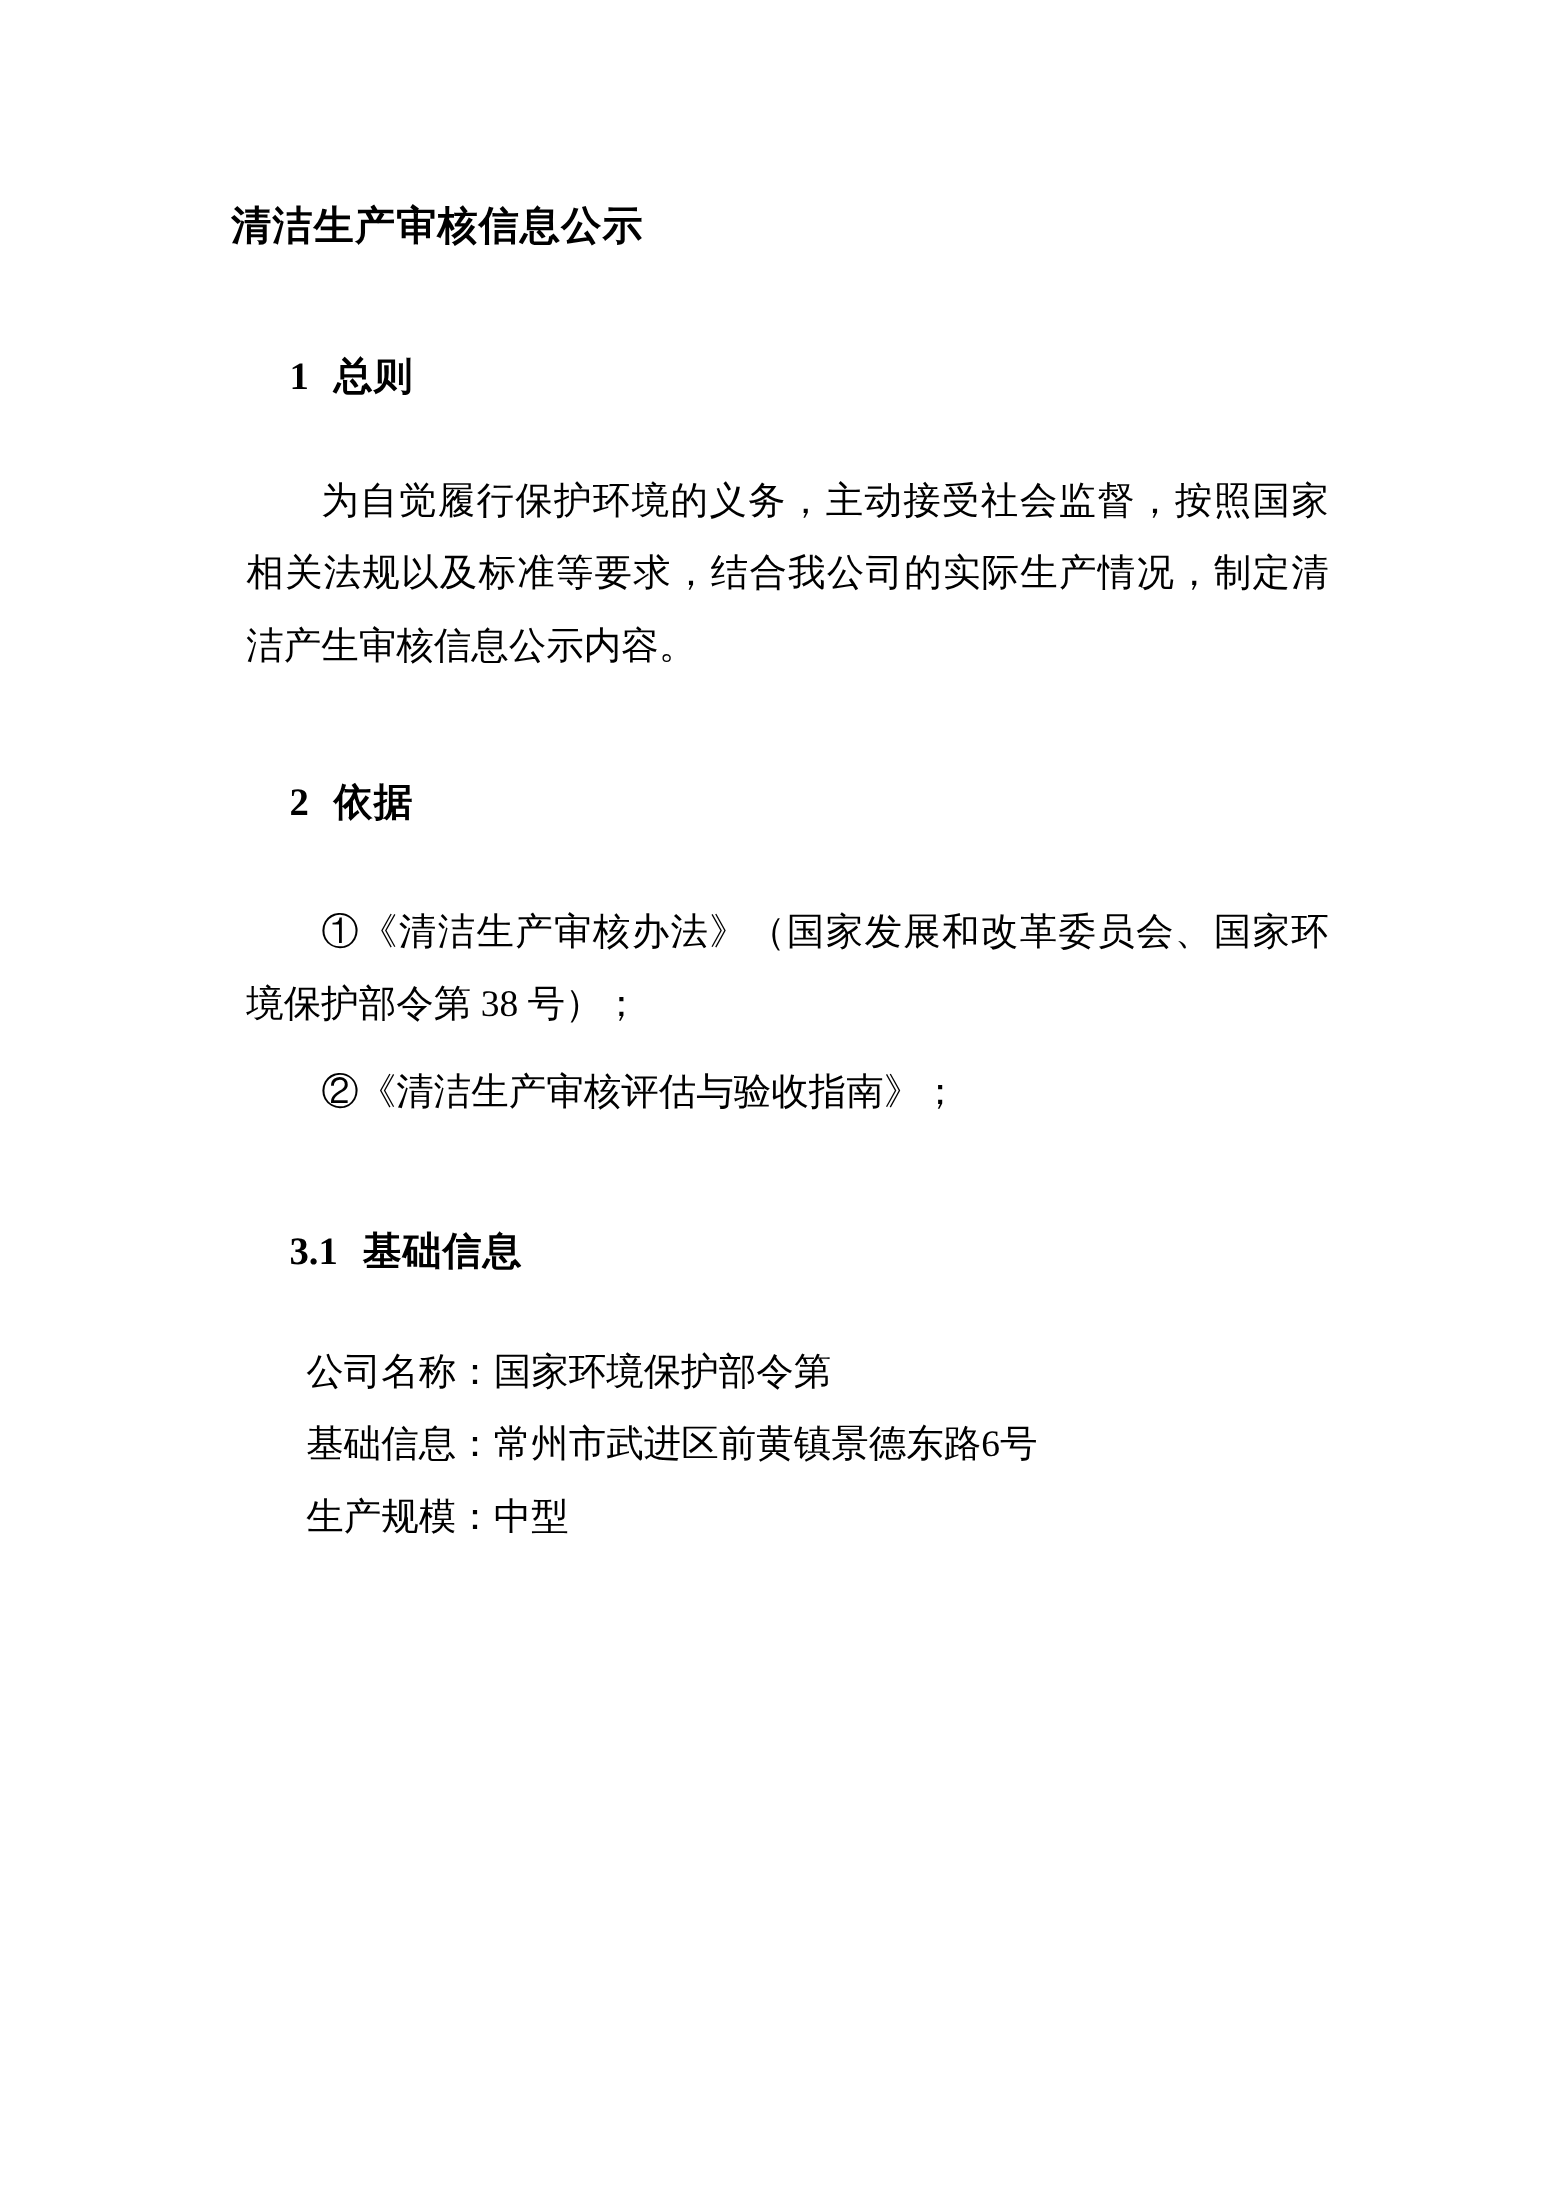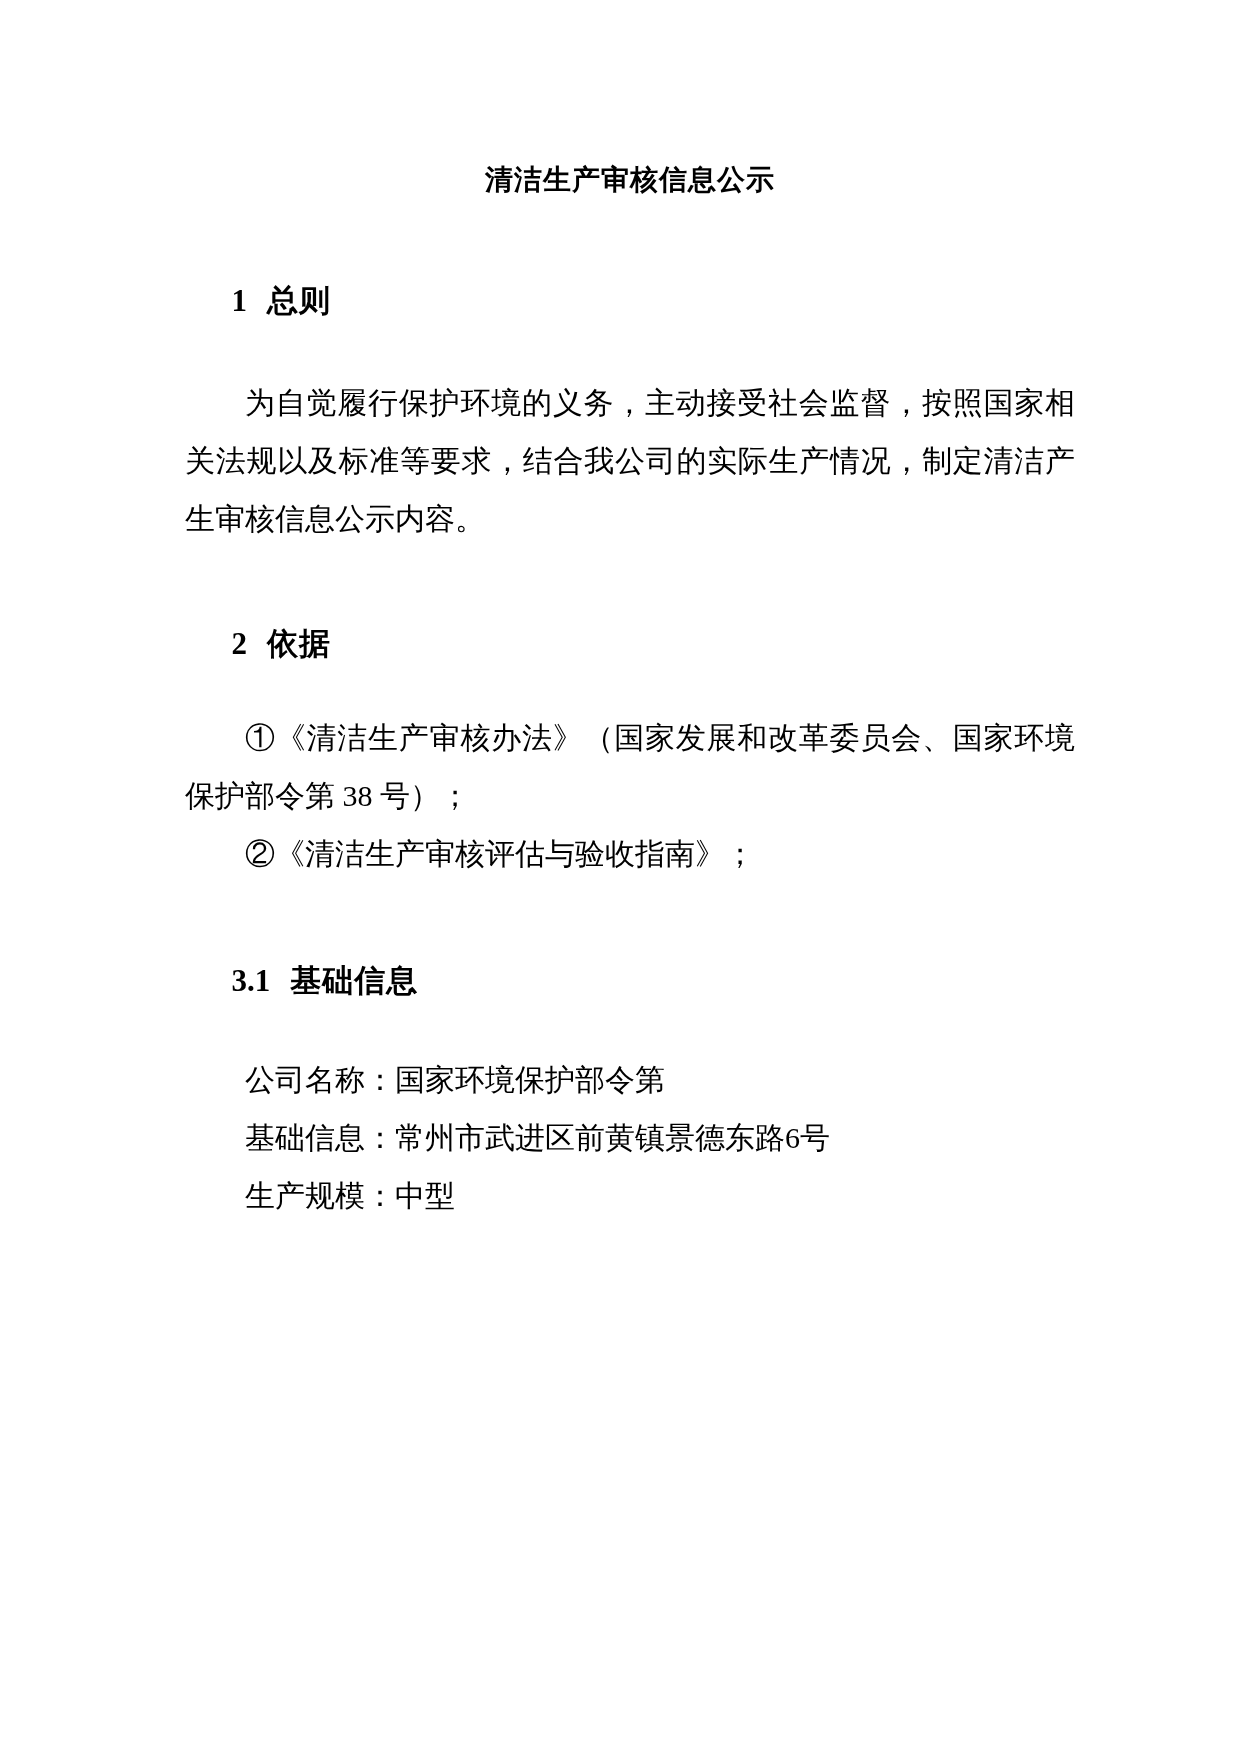--- a/index.html
+++ b/index.html
@@ -14,47 +14,46 @@
     background: #ffffff;
     color: #000000;
     font-family: "Liberation Serif", "DejaVu Serif", serif;
     overflow: hidden;
     box-sizing: border-box;
   }
   .content {
     padding: 158px 165px 0 185px;
   }
   .doc-title {
-    font-size: 28px;
+    font-size: 32px;
     font-weight: 700;
     line-height: 44px;
-    text-align: center;
     font-family: "Liberation Sans", "DejaVu Sans", sans-serif;
     letter-spacing: 1px;
   }
   .heading {
     font-size: 31px;
     font-weight: 700;
     line-height: 42px;
     white-space: pre-wrap;
   }
   .h1a { margin-top: 36px; }
   .h2a { margin-top: 33px; }
   .h3a { margin-top: 16px; }
   .h3b { margin-top: 35px; }
   .h-num {
     font-family: "Liberation Serif", "DejaVu Serif", serif;
     margin-right: 20px;
   }
   .h-text {
-    font-family: Liberation Mono, monospace;
+    font-family: Liberation Sans, sans-serif;
     letter-spacing: 1px;
   }
   p.body {
-    margin: 0;
+    margin: 12px;
     font-size: 30px;
     line-height: 58px;
     text-indent: 2em;
     text-align: justify;
     white-space: pre-wrap;
   }
   p.first-after-heading {
     margin-top: 8px;
   }
   .info-block {

